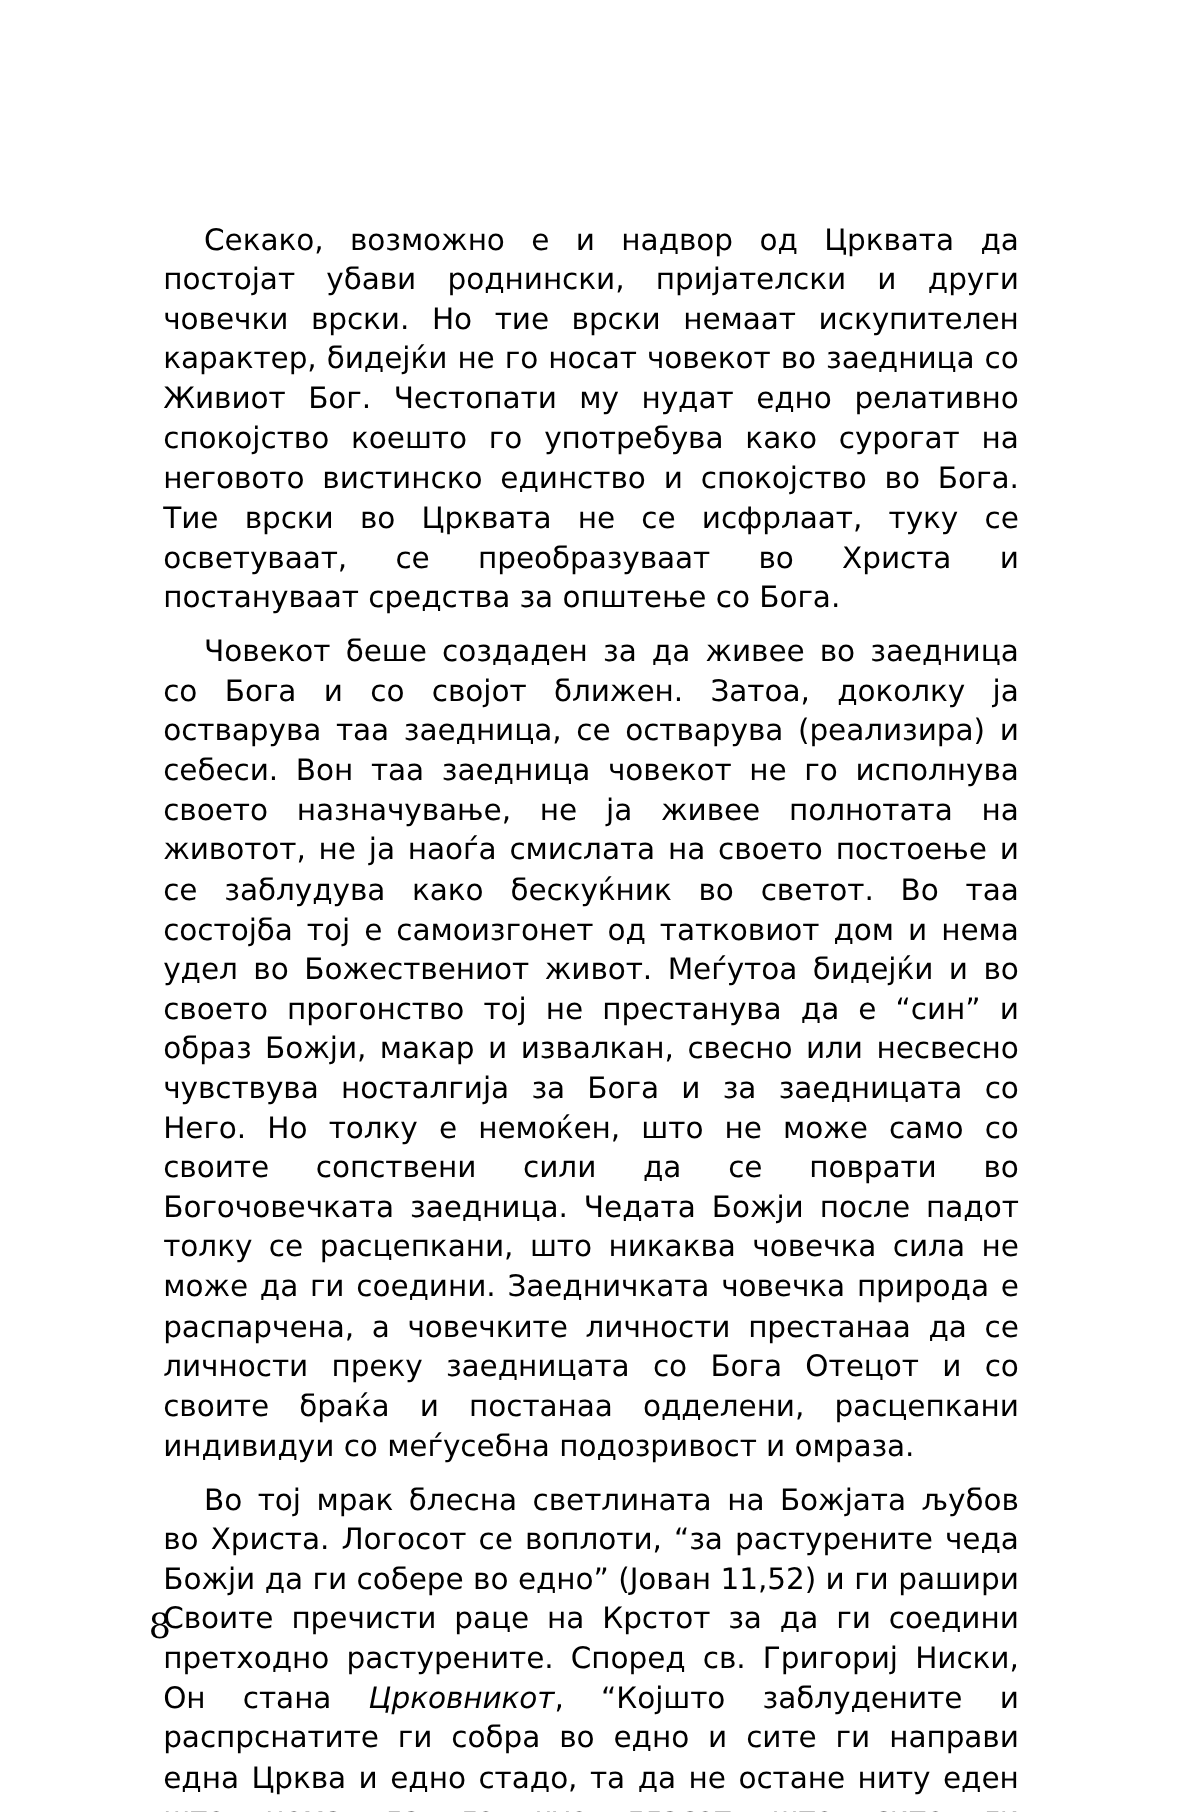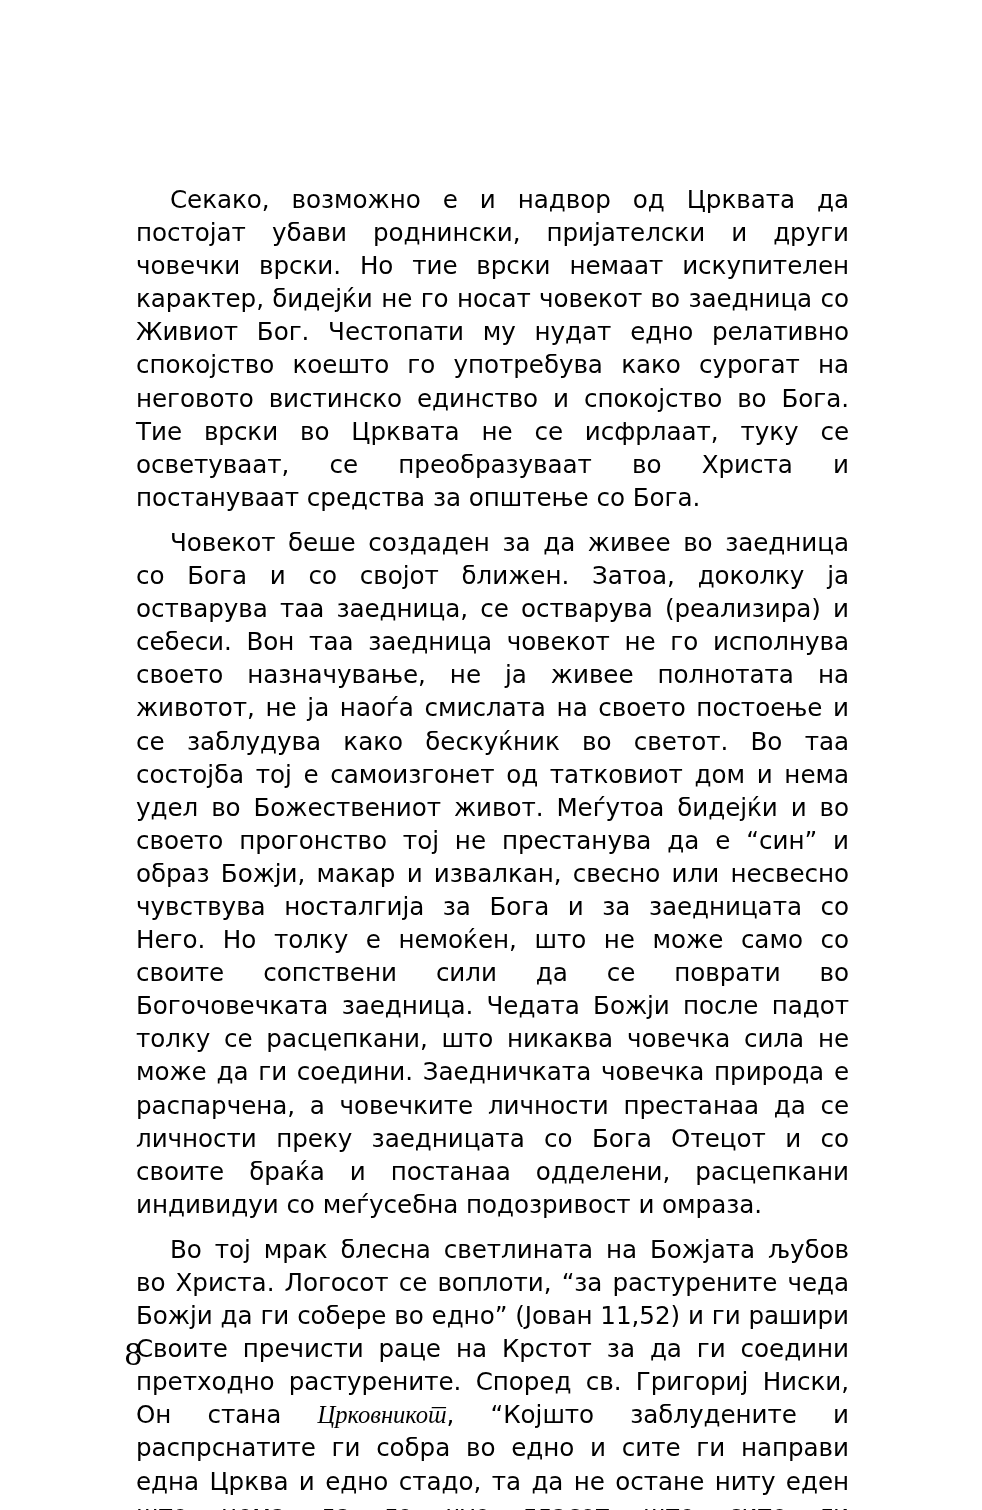--- a/index.html
+++ b/index.html
@@ -43,21 +43,20 @@
     hyphens: none;
   }
 
   .para:last-of-type {
     text-align: justify;
   }
 
   
   .para em {
     font-style: italic;
-    font-family: Liberation Serif, serif;
   }
 
   .page-number {
     position: absolute;
     left: 124px;
     top: 1338px;
     font-family: "DejaVu Serif", "Liberation Serif", serif;
     font-size: 29px;
     line-height: 34px;
     color: #000000;

